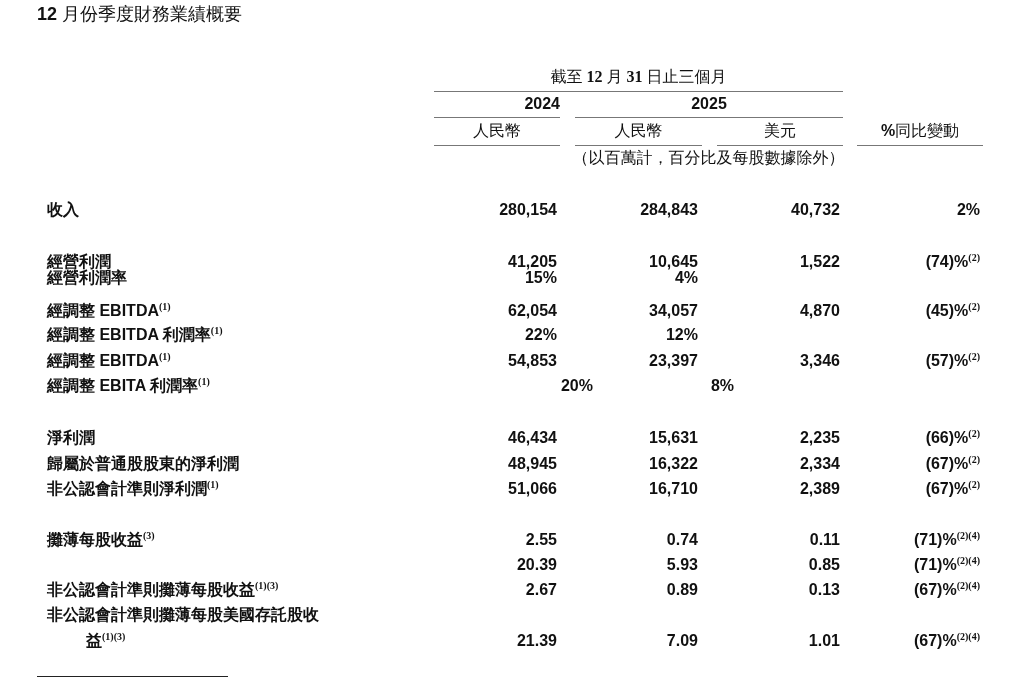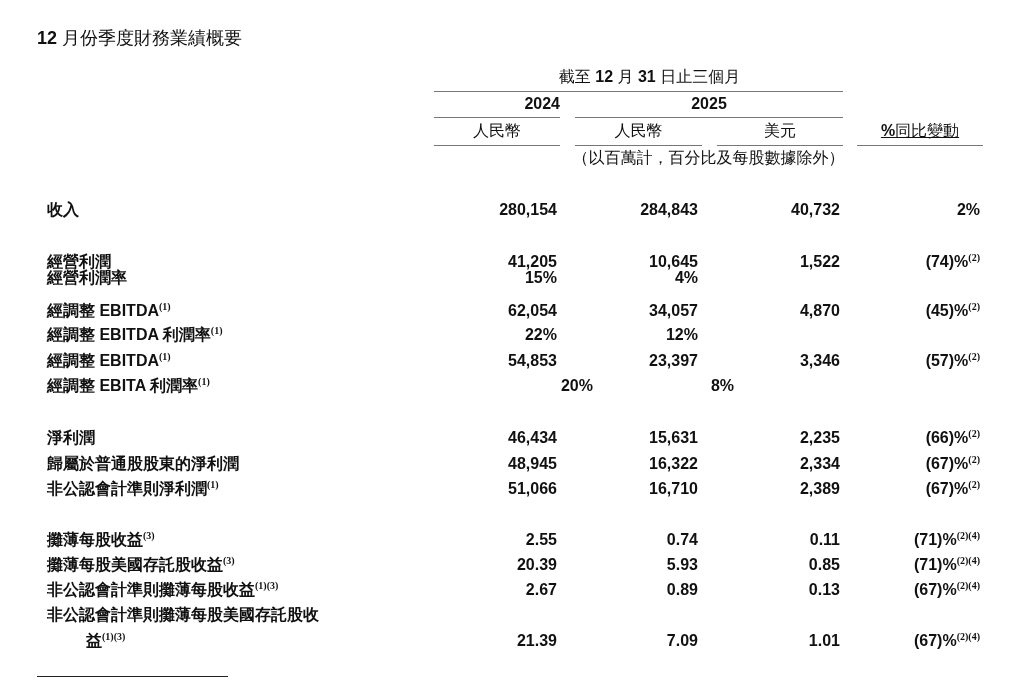--- a/index.html
+++ b/index.html
@@ -2,21 +2,21 @@
 <html><head>
 <meta charset="utf-8">
 <style>
   html, body { margin: 0; padding: 0; background: #ffffff; }
   body {
     width: 1024px; height: 682px; position: relative; overflow: hidden;
     font-family: "Liberation Sans", "DejaVu Sans", sans-serif;
     color: #111111;
   }
   .title {
-    position: absolute; left: 37px; top: 26px;
+    position: absolute; left: 37px; top: 2px;
     font-size: 18px; line-height: 24px; font-weight: normal;
   }
   .title b { font-weight: bold; }
   .abs { position: absolute; white-space: nowrap; }
   .hdr { font-size: 16px; line-height: 20px; }
   .center { text-align: center; }
   .rule { position: absolute; height: 0; border-top: 1.5px solid #777777; }
   .rule-dark { border-top-color: #222222; }
   .row { position: absolute; left: 0; width: 1024px; height: 24px; font-size: 16px; line-height: 24px; font-weight: bold; }
   .row .label { position: absolute; left: 47px; white-space: nowrap; }
@@ -25,32 +25,32 @@
   .row .c3 { position: absolute; right: calc(1024px - 840px); text-align: right; white-space: nowrap; }
   .row .c4 { position: absolute; right: calc(1024px - 980px); text-align: right; white-space: nowrap; }
   sup.fn { font-family: "Liberation Serif", "DejaVu Serif", serif; font-size: 10px; vertical-align: 6px; line-height: 0; }
   .indent2 { position: absolute; left: 86px; white-space: nowrap; }
 </style>
 </head>
 <body>
 
 <div class="title"><b>12</b><span> 月份季度財務業績概要</span></div>
 
-<div class="abs hdr center" style="left:445px; width:409px; top:67px;"><span>截至 </span><b>12</b><span> 月 </span><b>31</b><span> 日止三個月</span></div>
+<div class="abs hdr center" style="left:434px; width:409px; top:67px;font-family:Liberation Serif, serif;"><span>截至 </span><b>12</b><span> 月 </span><b>31</b><span> 日止三個月</span></div>
 <div class="rule" style="left:434px; width:409px; top:91px;"></div>
 
 <div class="abs hdr center" style="left:434px; width:126px; top:94px; font-weight:bold;text-align:right;">2024</div>
 <div class="abs hdr center" style="left:575px; width:268px; top:94px; font-weight:bold;">2025</div>
 <div class="rule" style="left:434px; width:126px; top:117px;"></div>
 <div class="rule" style="left:575px; width:268px; top:117px;"></div>
 
 <div class="abs hdr center" style="left:434px; width:126px; top:121px;">人民幣</div>
 <div class="abs hdr center" style="left:575px; width:127px; top:121px;">人民幣</div>
 <div class="abs hdr center" style="left:717px; width:126px; top:121px;">美元</div>
-<div class="abs hdr center" style="left:857px; width:126px; top:121px;text-decoration:underline;"><b>%</b><span>同比變動</span></div>
+<div class="abs hdr center" style="left:857px; width:126px; top:121px;"><b>%</b><span>同比變動</span></div>
 <div class="rule" style="left:434px; width:126px; top:145px;"></div>
 <div class="rule" style="left:575px; width:127px; top:145px;"></div>
 <div class="rule" style="left:717px; width:126px; top:145px;"></div>
 <div class="rule" style="left:857px; width:126px; top:145px;"></div>
 
 <div class="abs hdr center" style="left:434px; width:549px; top:148px;">（以百萬計，百分比及每股數據除外）</div>
 
 <div class="row" style="top:198px;">
   <span class="label">收入</span>
   <span class="c1">280,154</span>
@@ -127,21 +127,20 @@
 
 <div class="row" style="top:528px;">
   <span class="label"><span>攤薄每股收益</span><sup class="fn">(3)</sup></span>
   <span class="c1">2.55</span>
   <span class="c2">0.74</span>
   <span class="c3">0.11</span>
   <span class="c4"><span>(71)%</span><sup class="fn">(2)(4)</sup></span>
 </div>
 
 <div class="row" style="top:553px;">
-  <span class="label"><span>攤薄每股美國存託股收益</span><sup class="fn">(3)</sup></span>
   <span class="c1">20.39</span>
   <span class="c2">5.93</span>
   <span class="c3">0.85</span>
   <span class="c4"><span>(71)%</span><sup class="fn">(2)(4)</sup></span>
 </div>
 
 <div class="row" style="top:578px;">
   <span class="label"><span>非公認會計準則攤薄每股收益</span><sup class="fn">(1)(3)</sup></span>
   <span class="c1">2.67</span>
   <span class="c2">0.89</span>

